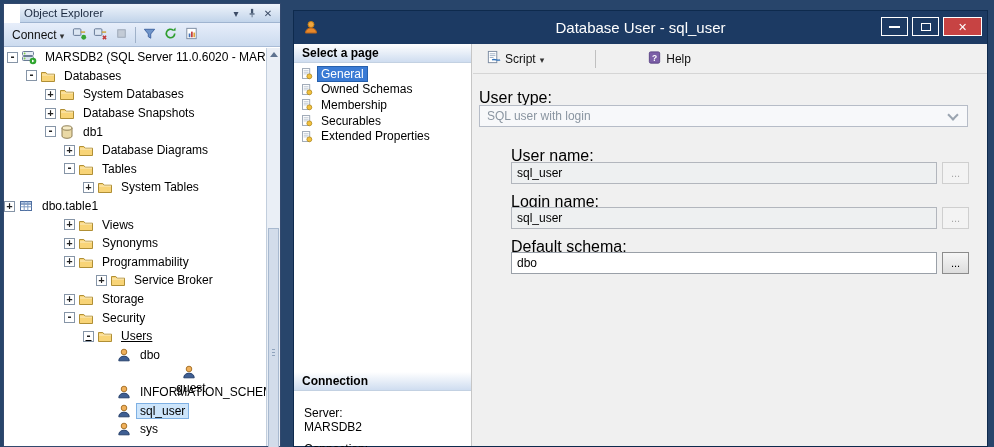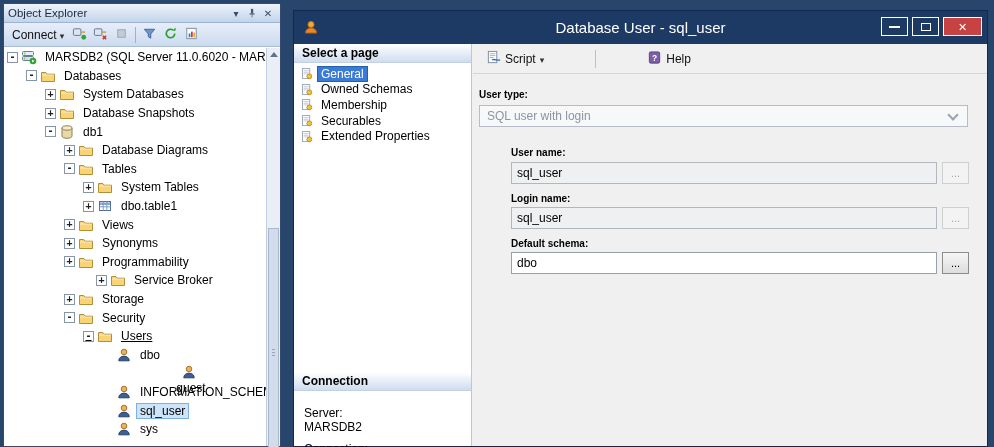--- a/index.html
+++ b/index.html
@@ -1,21 +1,21 @@
 <!DOCTYPE html>
 <html style="--desktop-bg: #28456b; --dialog-title-bg: #1c3a63; --close-red: #c74343; --tree-sel-bg: #cde5fb; --tree-sel-border: #7eb0e3; --page-sel-bg: #3a7bd5;"><head>
 <meta charset="utf-8">
 <style>
   * { margin:0; padding:0; box-sizing:border-box; }
   html,body { font-family:"Liberation Sans", sans-serif; }
   .stage{ position:relative; width:994px; height:447px; background:var(--desktop-bg,#28456b); overflow:hidden; }
 
   
   .oe-panel{ position:absolute; left:3px; top:3px; width:278px; height:444px; background:#fff; border:1px solid #33496e; }
-  .oe-titlebar{ height:19px; background:linear-gradient(#eef4fb,#c2d4ea); border-bottom:1px solid #9fb4d0; display:flex; align-items:center; padding:0 4px; }
+  .oe-titlebar{ height:19px; background:linear-gradient(#eef4fb,#c2d4ea); border-bottom:1px solid #9fb4d0; display:flex; align-items:center; padding:0 4px;margin-left:16px; }
   .oe-title{ flex:1; font-size:11.5px; color:#1c2a40; }
   .tb-icon{ width:16px; height:15px; display:flex; align-items:center; justify-content:center; color:#3c4c66; font-size:10px; cursor:default; }
   .tb-icon svg{ width:12px; height:12px; }
 
   .oe-toolbar{ height:24px; background:linear-gradient(#e7eefa,#ccdbef); border-bottom:1px solid #a9bcd6; display:flex; align-items:center; padding:0 3px; }
   .connect-btn{ display:flex; align-items:center; gap:3px; background:transparent; border:0; font:12px "Liberation Sans",sans-serif; color:#111; padding:2px 5px; }
   .caret::before{ content:"\25BE"; font-size:9px; color:#333; }
   .tbtn{ width:21px; height:20px; border:0; background:transparent; display:flex; align-items:center; justify-content:center; }
   .tbtn svg{ width:15px; height:15px; }
   .tsep{ width:1px; height:16px; background:#9fb1c9; margin:0 3px; }
@@ -64,21 +64,21 @@
   .connection-info{ position:absolute; top:357px; left:0; right:0; bottom:0; background:#fff; padding:6px 10px; font-size:12px; line-height:13.5px; color:#000; }
   .conn-label-2{ margin-top:9px; }
 
   .main-pane{ position:absolute; left:179px; top:0; right:0; bottom:0; background:#f0f0f0; }
   .dlg-toolbar{ height:30px; display:flex; align-items:center; padding:0 8px; border-bottom:1px solid #d5d5d5;gap:40px; }
   .flat-btn{ display:flex; align-items:center; gap:4px; background:transparent; border:0; font:12px "Liberation Sans",sans-serif; color:#111; padding:3px 5px; }
   .flat-btn svg{ width:15px; height:15px; }
   .dsep{ width:1px; height:18px; background:#c0c0c0; margin:0 6px; }
 
   .form{ position:absolute; left:0; top:30px; right:0; bottom:0; }
-  .lbl{ position:absolute; font-size:10px; color:#000;font-weight:bold; }
+  .lbl{ position:absolute; font-size:16px; color:#000; }
   .combo{ position:absolute; left:6px; top:31px; width:489px; height:22px; background:#f7f8fa; border:1px solid #b6bcc7; display:flex; align-items:center; padding:0 7px; font-size:12px; color:#8a95a1; }
   .combo-arrow{ position:absolute; right:10px; top:5px; width:8px; height:8px; border-right:2px solid #9aa4b0; border-bottom:2px solid #9aa4b0; transform:rotate(45deg); }
   .field{ position:absolute; height:22px; border:1px solid #b2b6bd; font:12px "Liberation Sans",sans-serif; padding:0 5px; }
   .field.dim{ background:#eef0f1; color:#000; }
   .field.lit{ background:#ffffff; color:#000; border-color:#9aa0a8; }
   .browse{ position:absolute; width:27px; height:22px; font-size:11px; display:flex; align-items:center; justify-content:center; }
   .browse.disabled{ background:#f3f3f3; border:1px solid #cfcfcf; color:#a8a8a8; }
   .browse.enabled{ background:linear-gradient(#f6f6f6,#dddddd); border:1px solid #8c8c8c; color:#000; }
 </style>
 </head>
@@ -226,21 +226,21 @@
         <div class="tree-row" style="padding-left: 79px;">
           <span class="expander plus"></span>
           <span class="node-icon">
             <svg viewBox="0 0 16 16">
               <path d="M1.5 4.5 h4.3 l1.4 1.7 h7.3 v7.3 h-13z" fill="#f8d477" stroke="#b08f35"></path>
               <path d="M2 7 h12" stroke="#fff" opacity="0.55"></path>
             </svg>
           </span>
           <span class="tree-label">System Tables</span>
         </div>
-        <div class="tree-row" style="padding-left: 79px;">
+        <div class="tree-row" style="">
           <span class="expander plus"></span>
           <span class="node-icon">
             <svg viewBox="0 0 16 16">
               <rect x="2.5" y="3.5" width="11" height="9" fill="#fff" stroke="#4f6fa0"></rect>
               <rect x="2.5" y="3.5" width="11" height="2.6" fill="#b9cde8" stroke="#4f6fa0"></rect>
               <path d="M2.5 8.8 h11 M6.2 3.5 v9 M9.8 3.5 v9" stroke="#7e9cc4" fill="none"></path>
             </svg>
           </span>
           <span class="tree-label">dbo.table1</span>
         </div>

